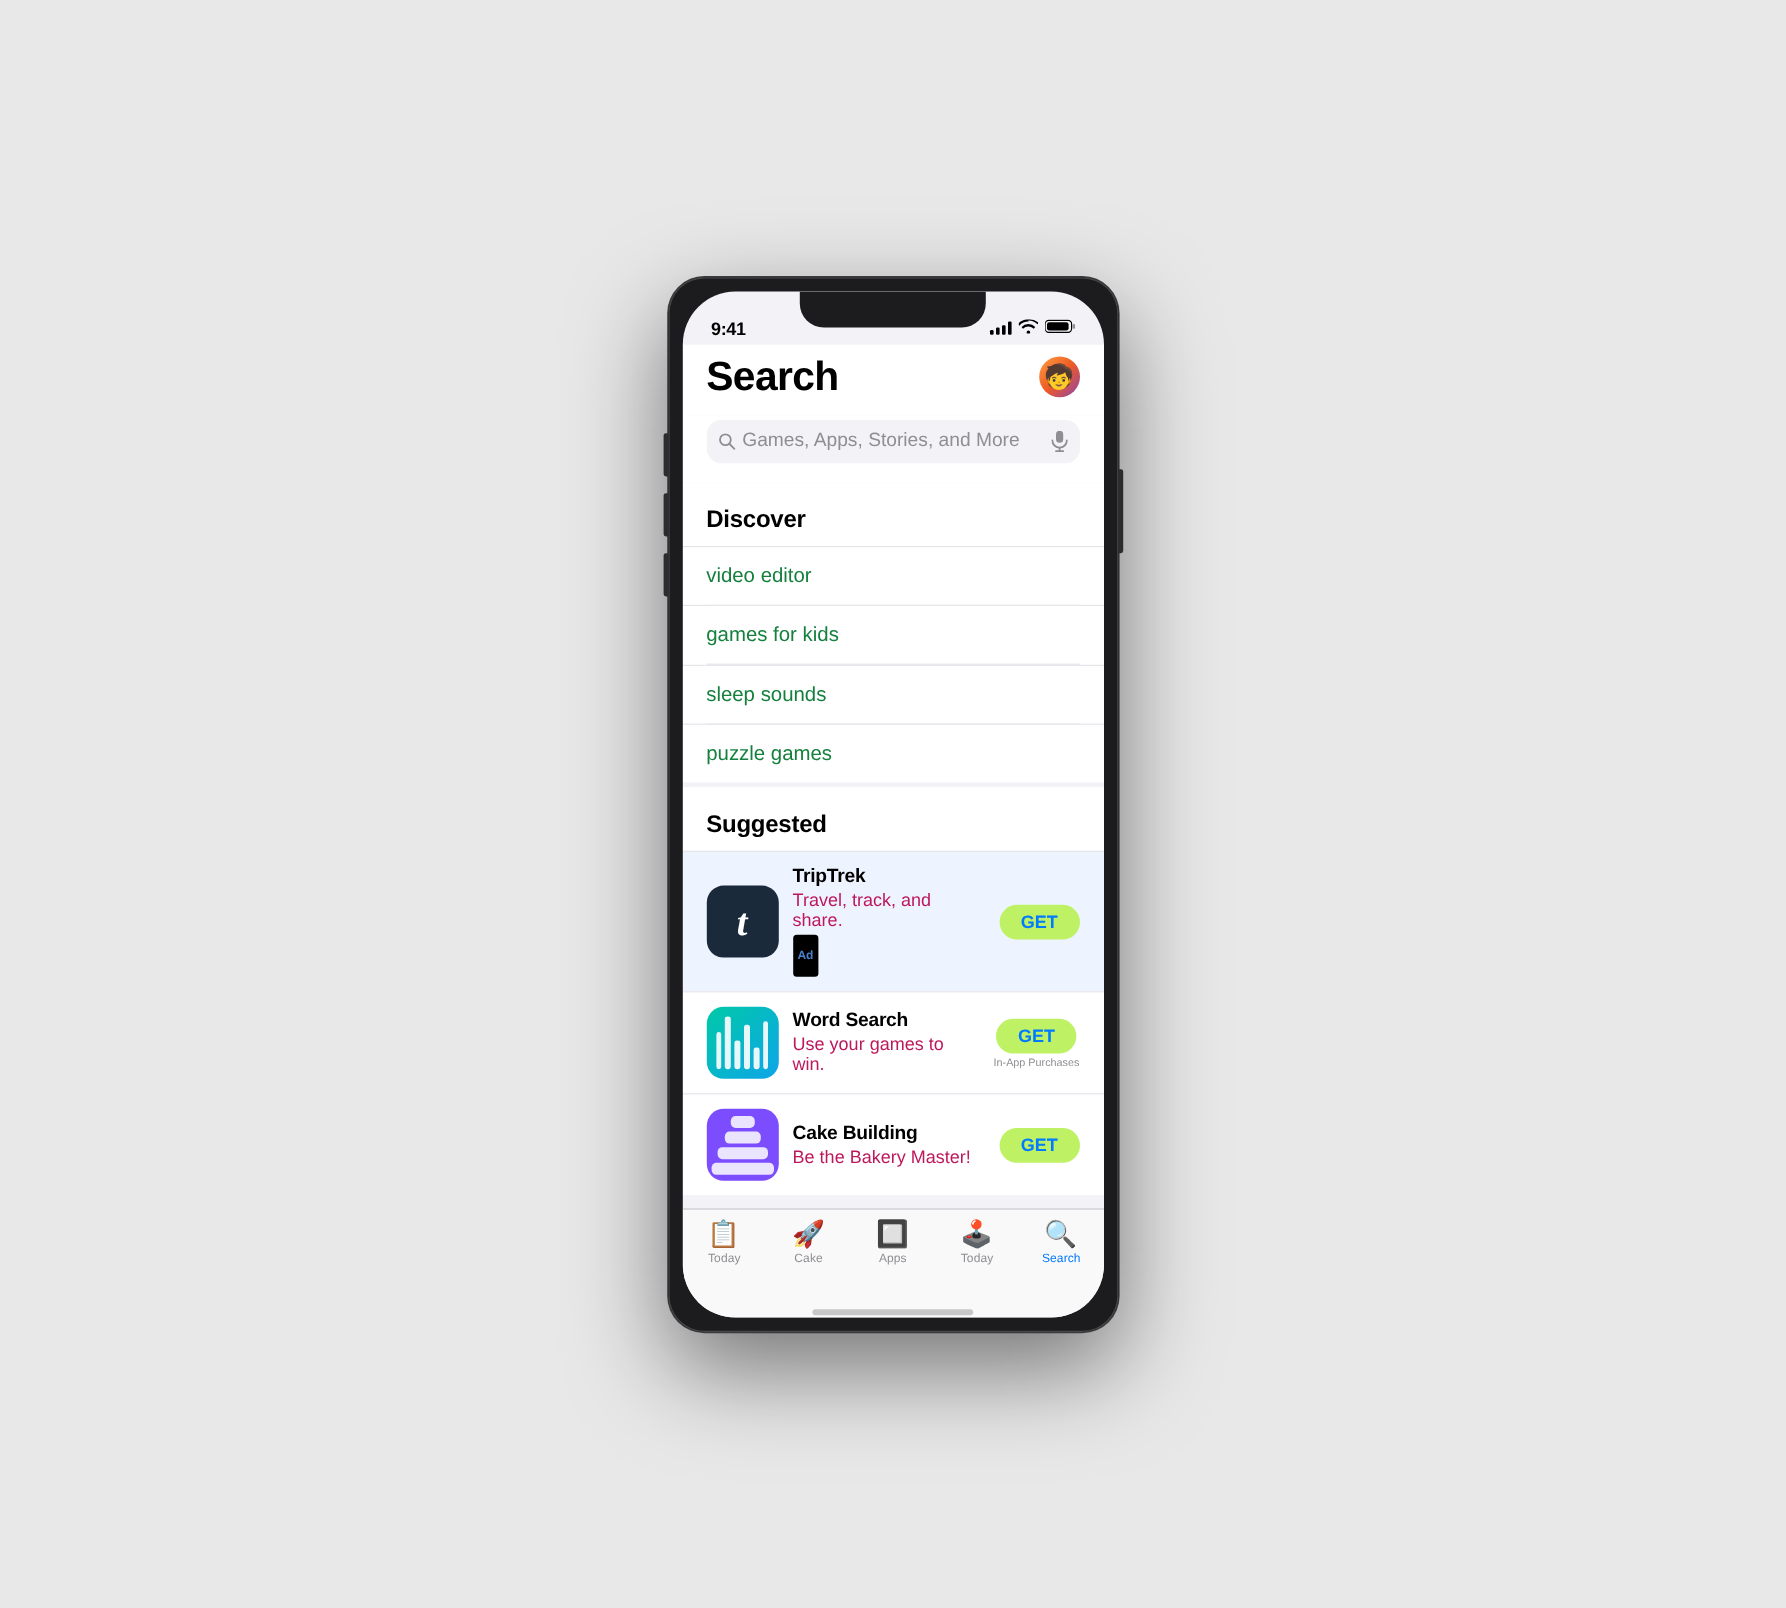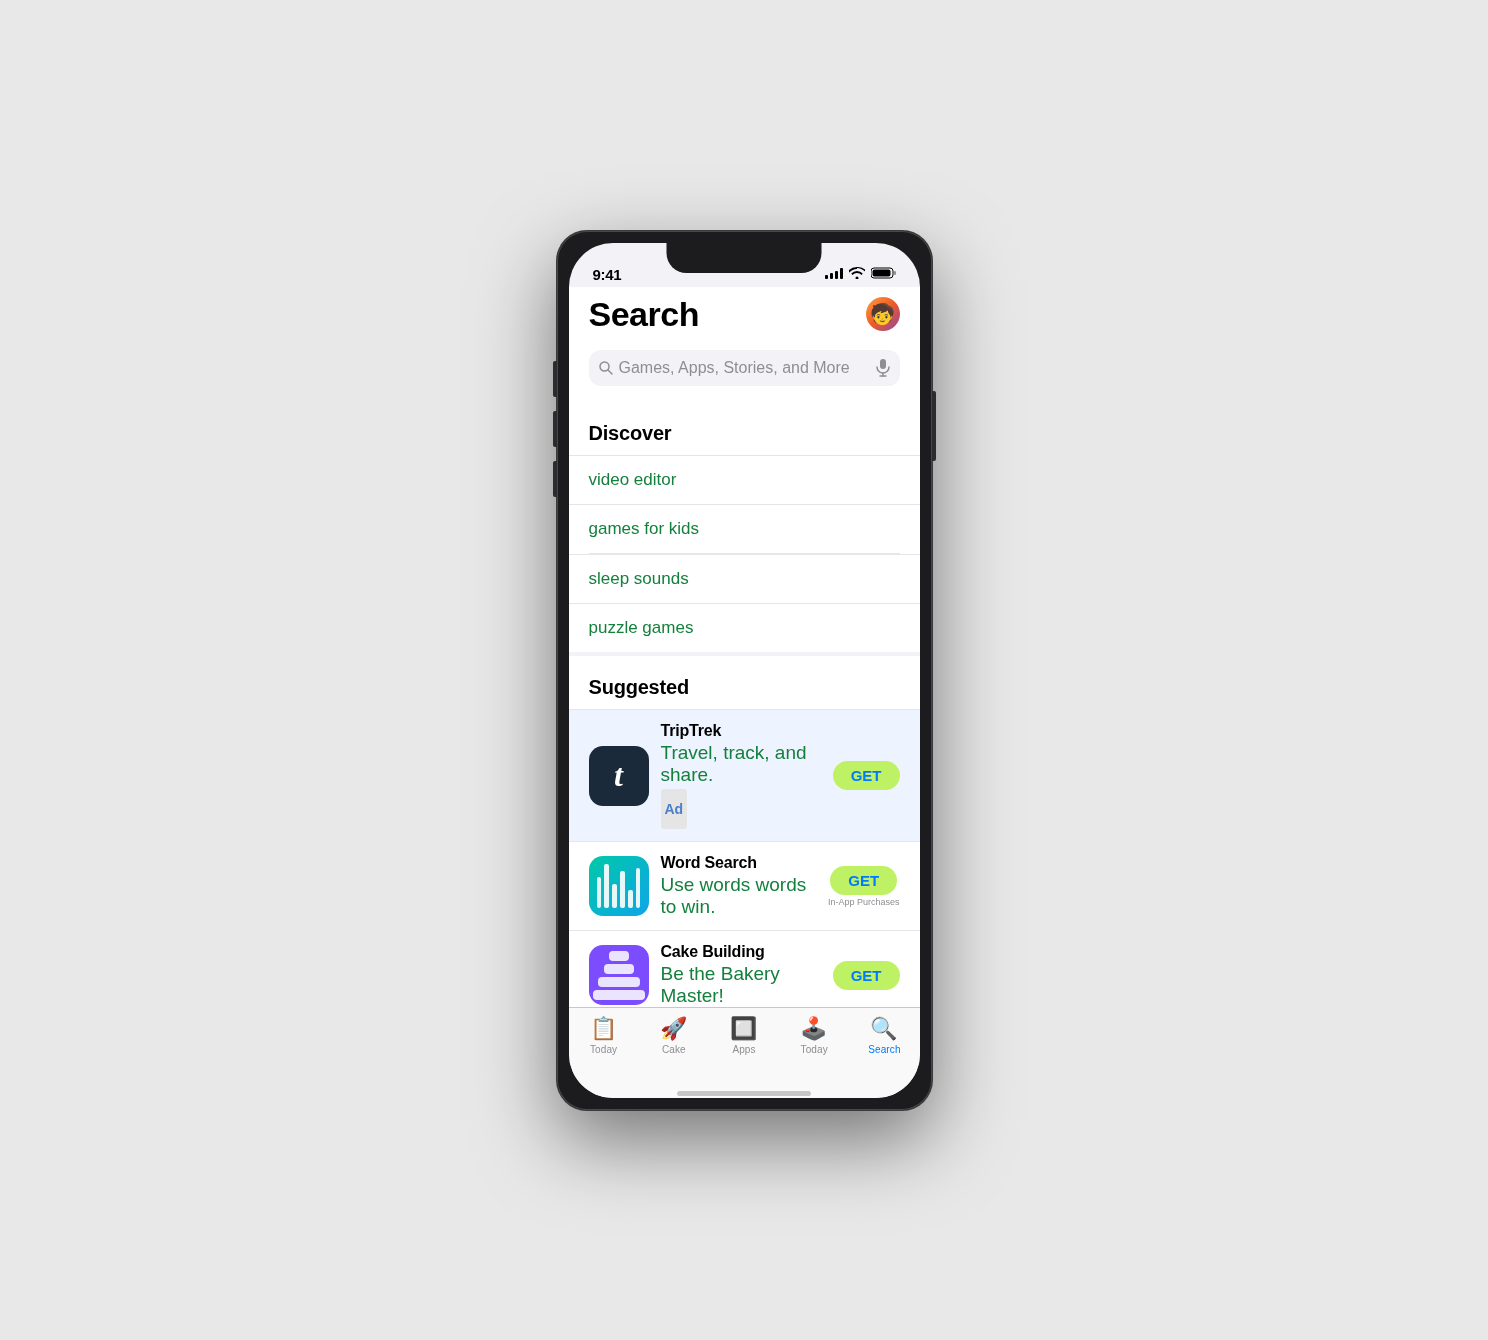--- a/index.html
+++ b/index.html
@@ -264,30 +264,30 @@
     }
 
     .app-name {
       font-size: 16px;
       font-weight: 700;
       color: #000;
       letter-spacing: -0.2px;
     }
 
     .app-subtitle {
-      font-size: 19px;
-      color: #15803d;
+      font-size: 15px;
+      color: #be185d;
       margin-top: 2px;
     }
 
     .ad-badge {
       display: inline-block;
-      background: #e5e5e5;
+      background: #000000;
       color: #4a7fcb;
-      font-size: 14px;
+      font-size: 10px;
       font-weight: 600;
       padding: 12px 4px;
       border-radius: 3px;
       margin-top: 3px;
     }
 
     .get-btn {
       background: #bef264;
       border: none;
       border-radius: 16px;
@@ -493,21 +493,21 @@
               <div class="ws-bar" style="height:70%"></div>
               <div class="ws-bar" style="height:100%"></div>
               <div class="ws-bar" style="height:55%"></div>
               <div class="ws-bar" style="height:85%"></div>
               <div class="ws-bar" style="height:40%"></div>
               <div class="ws-bar" style="height:90%"></div>
             </div>
           </div>
           <div class="app-info">
             <div class="app-name">Word Search</div>
-            <div class="app-subtitle">Use words words to win.</div>
+            <div class="app-subtitle">Use your games to win.</div>
           </div>
           <div class="get-btn-wrapper">
             <button class="get-btn">GET</button>
             <span class="in-app-text">In-App Purchases</span>
           </div>
         </div>
 
         <div class="app-item">
           <div class="app-icon cakebuilding">
             <div class="cake-stack">

